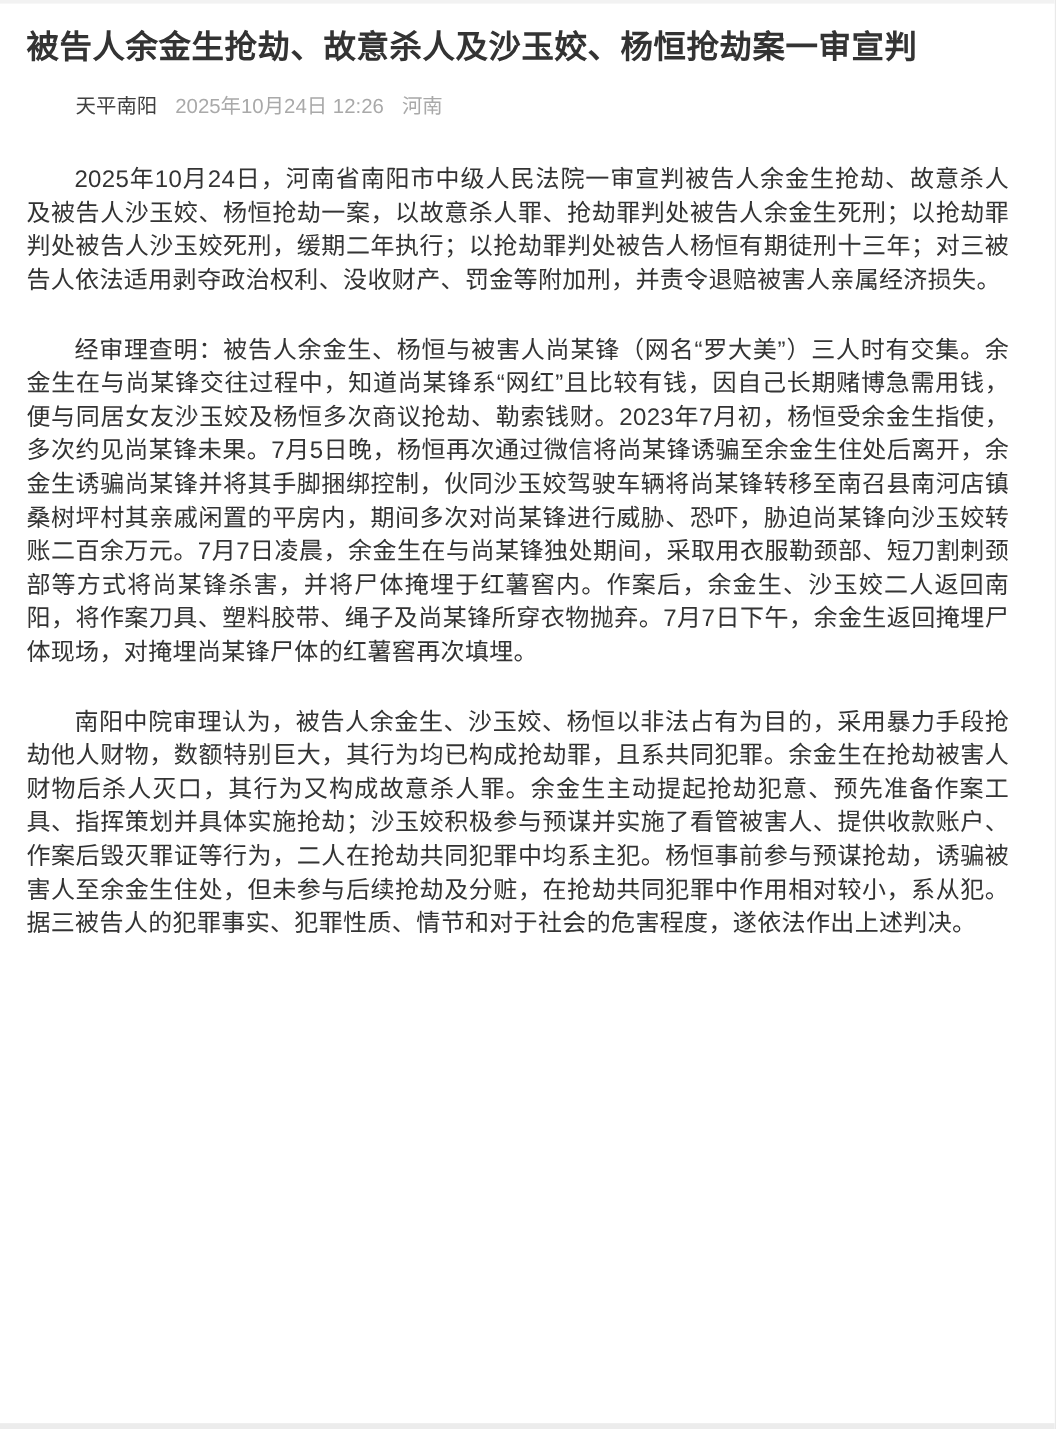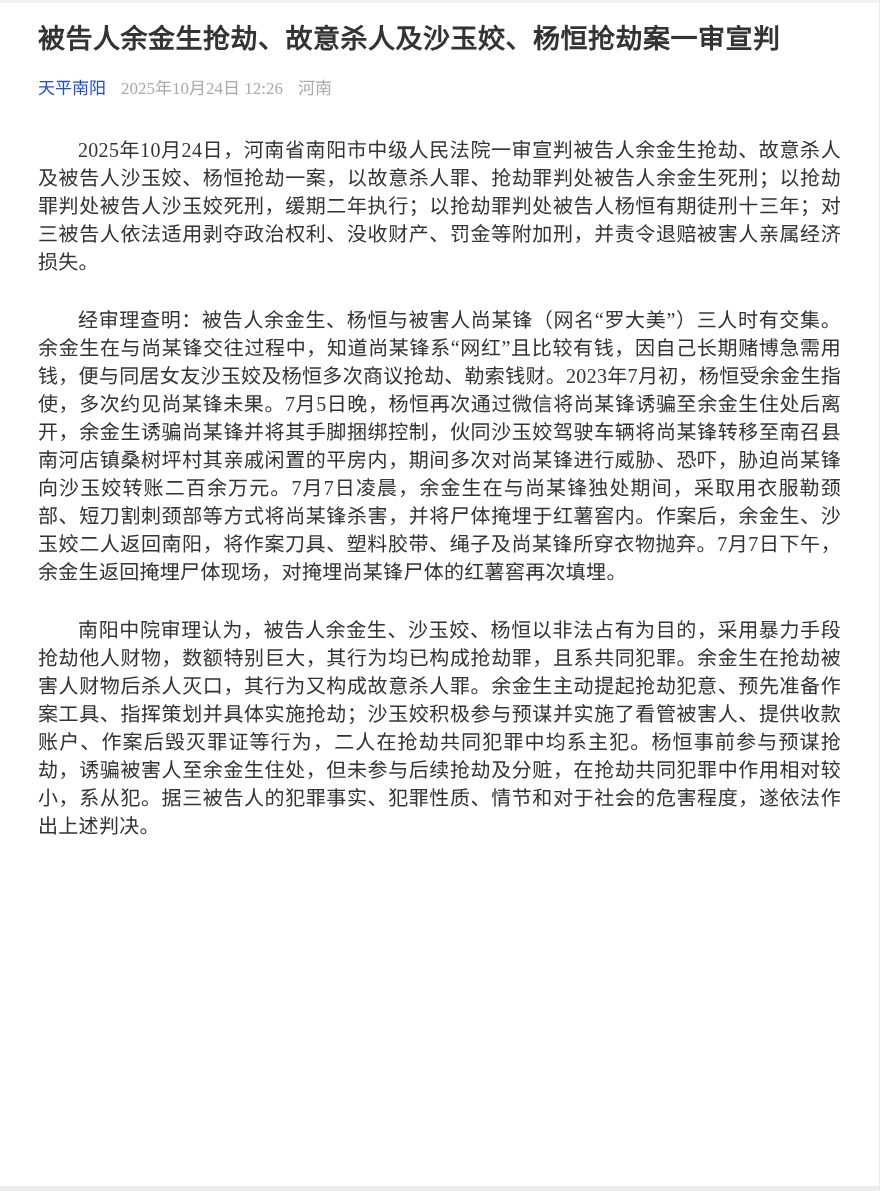--- a/index.html
+++ b/index.html
@@ -20,40 +20,40 @@
     height: 3px;
     background: #f2f2f2;
   }
   .edge-strip-bottom {
     position: absolute;
     bottom: 0; left: 0; right: 0;
     height: 5px;
     background: #ececec;
   }
   .article {
-    padding: 22px 38px 0 38px;
-    font-family: Liberation Serif, serif;
+    padding: 22px 38px 0 22px;
   }
   .article-title {
     font-size: 27px;
     font-weight: bold;
     color: #333333;
     line-height: 34px;
     letter-spacing: 0.5px;
   }
   .byline {
     margin-top: 18px;
     font-size: 17px;
     display: flex;
     align-items: baseline;
     gap: 15px;
   }
   .byline .source {
-    color: #1d4ed8;
+    color: #404040;
     cursor: pointer;
+    margin-left: 41px;
   }
   .byline .meta {
     color: #a9a9a9;
   }
   .article-body {
     margin-top: 37px;
   }
   .article-body p {
     font-size: 20px;
     color: #333333;

